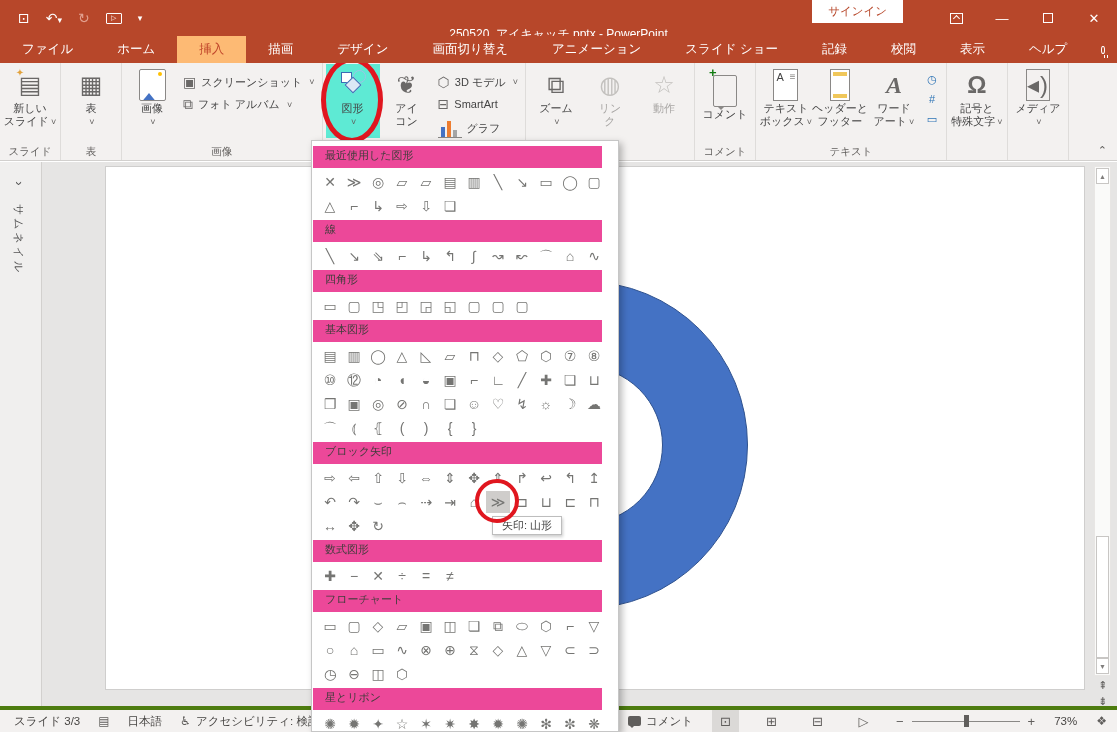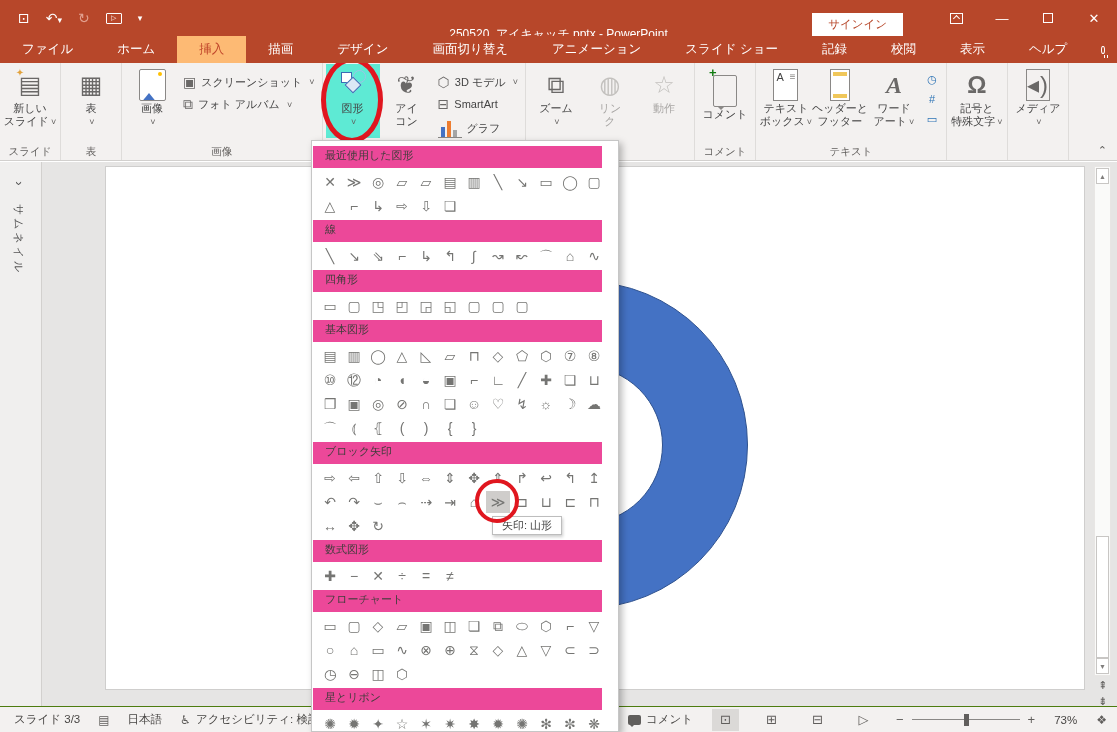--- a/index.html
+++ b/index.html
@@ -12,21 +12,21 @@
   .titlebar{position:absolute;top:0;left:0;right:0;height:36px;background:var(--brand,#b7472a);
             display:flex;align-items:center;color:#fff;z-index:20}
   .qat{display:flex;align-items:center;gap:16px;padding-left:18px;font-size:14px}
   .qat span{color:#fff}
   .qat .dim{color:#e2a08f}
   .qat .mini{font-size:9px}
   .ic-start-slideshow{display:inline-flex;align-items:center;justify-content:center;
        width:16px;height:11px;border:1.5px solid #fff;border-radius:1px;font-size:7px}
   .title-center{position:absolute;left:0;right:0;top:16px;height:36px;display:flex;align-items:center;
        justify-content:center;font-size:12px;pointer-events:none}
-  .tb-right{margin-left:auto;display:flex;align-items:flex-end;height:100%}
+  .tb-right{margin-left:auto;display:flex;align-items:flex-start;height:100%}
   .signin{background:#fff;color:var(--brand,#b7472a);font-size:11.5px;padding:4px 16px;margin-right:30px;cursor:default}
   .winbtn{width:46px;height:100%;display:flex;align-items:center;justify-content:center;font-size:13px}
   .rdbox{width:13px;height:11px;border:1.5px solid #fff;position:relative}
   .rdbox::after{content:"";position:absolute;left:3.5px;top:2.5px;width:4px;height:4px;
        border-top:1.5px solid #fff;border-left:1.5px solid #fff;transform:rotate(45deg)}
   .maxbox{width:10px;height:10px;border:1.5px solid #fff}
 
   
   .tabrow{position:absolute;top:36px;left:0;right:0;height:27px;background:var(--brand,#b7472a);
           display:flex;align-items:stretch;color:#fff;font-size:12.5px;z-index:20}
@@ -112,21 +112,21 @@
   .scrollbar{position:absolute;left:1094px;top:166px;width:17px;height:510px;background:#fafaf9;
        border:1px solid #e8e6e4;z-index:6}
   .sb-btn{height:16px;display:flex;align-items:center;justify-content:center;font-size:7px;color:#807e7c}
   .sb-btn.top{border:1px solid #c8c6c4;background:#fff;margin:1px}
   .sb-btn.bottom{position:absolute;bottom:0;left:0;right:0;border:1px solid #c8c6c4;background:#fff;margin:1px}
   .sb-thumb{position:absolute;left:1px;right:1px;top:369px;height:122px;background:#fff;border:1px solid #c8c6c4}
   .sb-nav{position:absolute;left:1094px;top:679px;width:17px;display:flex;flex-direction:column;align-items:center;
        gap:3px;color:#605e5c;font-size:11px;z-index:6}
 
   
-  .statusbar{position:absolute;left:0;right:0;bottom:0;height:26px;background:#f3f1f0;border-top:1px solid #4d7c0f;
+  .statusbar{position:absolute;left:0;right:0;bottom:0;height:26px;background:#f3f1f0;border-top:4px solid #4d7c0f;
        display:flex;align-items:center;font-size:11.5px;color:#484644;z-index:10}
   .sb-left{display:flex;align-items:center;gap:18px;padding-left:14px;white-space:nowrap}
   .sb-right{margin-left:auto;display:flex;align-items:center;gap:19px;padding-right:10px;white-space:nowrap}
   .sb-ico{font-size:12px;color:#605e5c}
   .sbtn{display:flex;align-items:center;gap:5px}
   .sbub{width:13px;height:10px;background:#605e5c;border-radius:2px;position:relative;display:inline-block}
   .sbub::after{content:"";position:absolute;left:2px;bottom:-4px;border:2.5px solid transparent;border-top-color:#605e5c}
   .vbtn{width:27px;height:22px;display:flex;align-items:center;justify-content:center;font-size:13px;color:#605e5c}
   .vbtn.active{background:#dbd9d7}
   .zwrap{display:flex;align-items:center;gap:8px}

